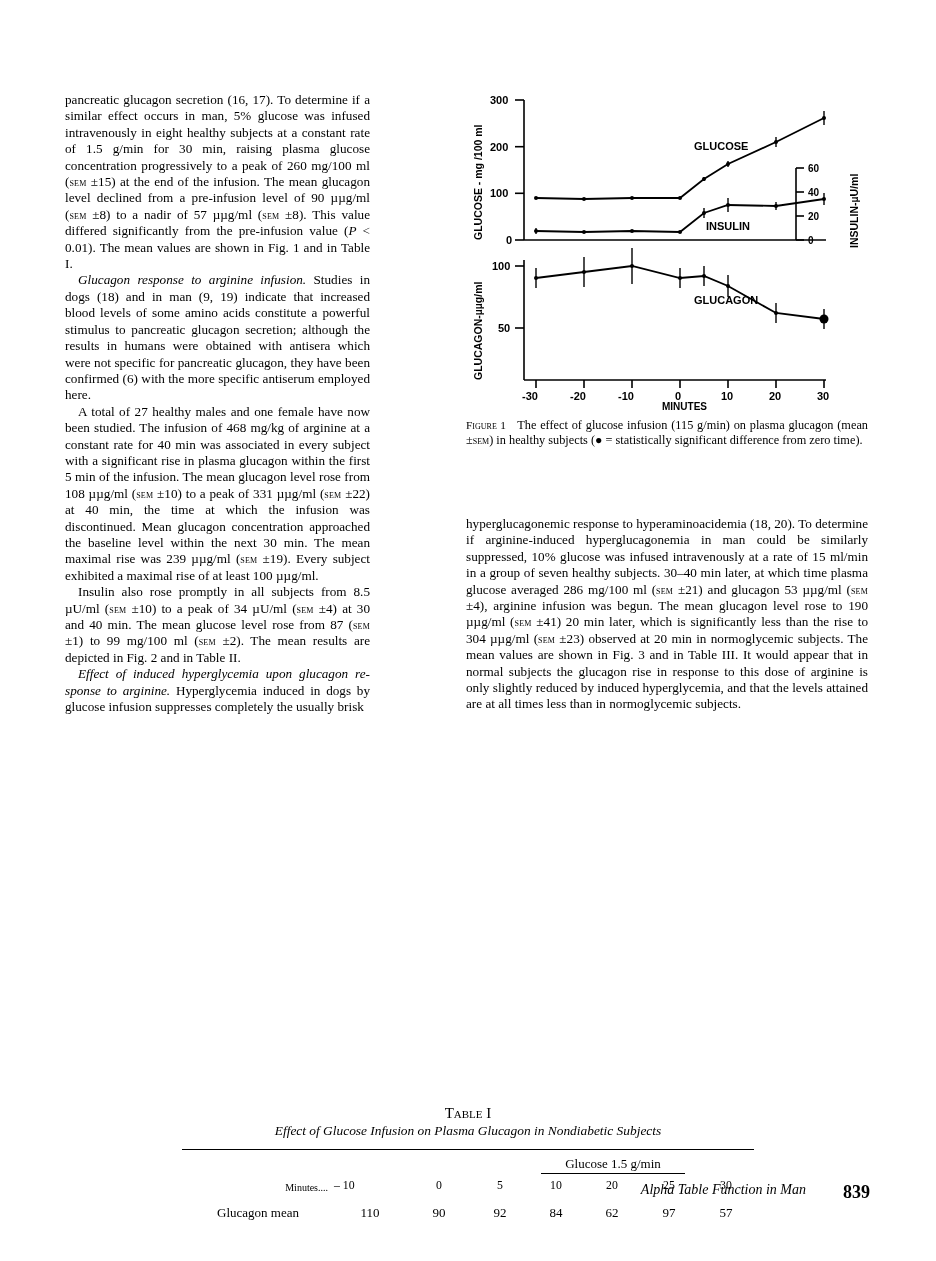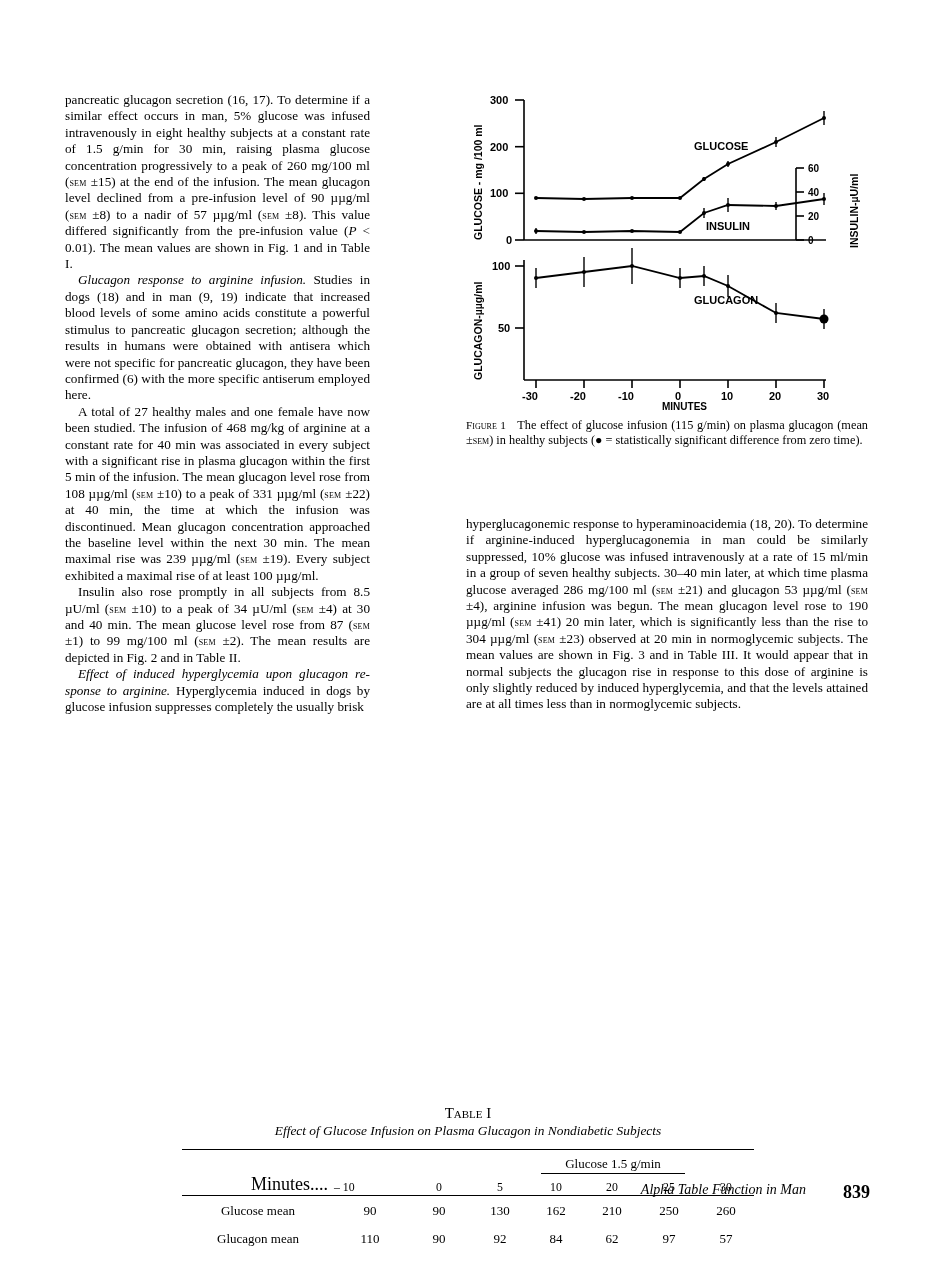--- a/index.html
+++ b/index.html
@@ -126,21 +126,21 @@
   .rule td { border-top: 1px solid #000; }
   .grp-rule {
     border-bottom: 0.9px solid #000;
   }
   .smcaps {
     font-variant: small-caps;
     font-size: 11.2px;
   }
   .minlab {
     text-align: right;
-    font-size: 18px;
+    font-size: 10px;
     white-space: nowrap;
     padding-right: 0px;
   }
   .hdr-num { font-size: 11.8px; }
   .cellpad { height: 19px; }
   .cellpad-small { height: 17px; }
   .gap { height: 9px; }
 
   
   .footer {
@@ -345,30 +345,20 @@
           <td class="minlab cellpad" style="text-align:right;padding-right:6px;">Minutes....</td>
           <td class="hdr-num" style="text-align:left;">– 10</td>
           <td class="hdr-num">0</td>
           <td class="hdr-num">5</td>
           <td class="hdr-num">10</td>
           <td class="hdr-num">20</td>
           <td class="hdr-num">25</td>
           <td class="hdr-num">30</td>
         </tr>
 
-        <tr class="rule">
-          <td class="rowlab cellpad" style="padding-top:4px;">Glucose mean</td>
-          <td style="padding-top:4px;">90</td>
-          <td style="padding-top:4px;">90</td>
-          <td style="padding-top:4px;">130</td>
-          <td style="padding-top:4px;">162</td>
-          <td style="padding-top:4px;">210</td>
-          <td style="padding-top:4px;">250</td>
-          <td style="padding-top:4px;">260</td>
-        </tr>
 
         <tr>
             <td class="gap" colspan="8"></td>
           </tr>
 
         <tr>
           <td class="rowlab cellpad">Glucagon mean</td>
           <td>110</td>
           <td>90</td>
           <td>92</td>

